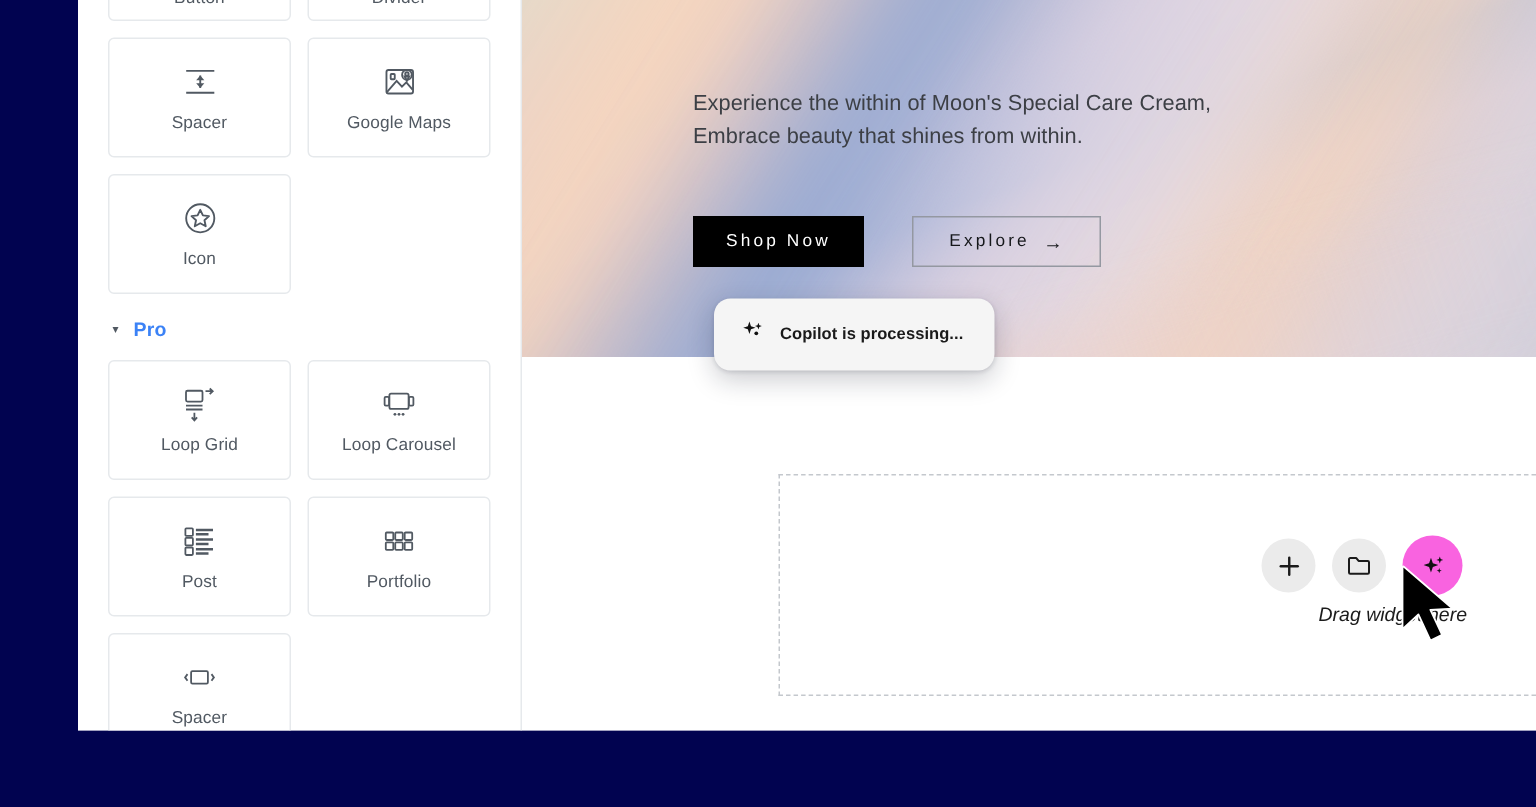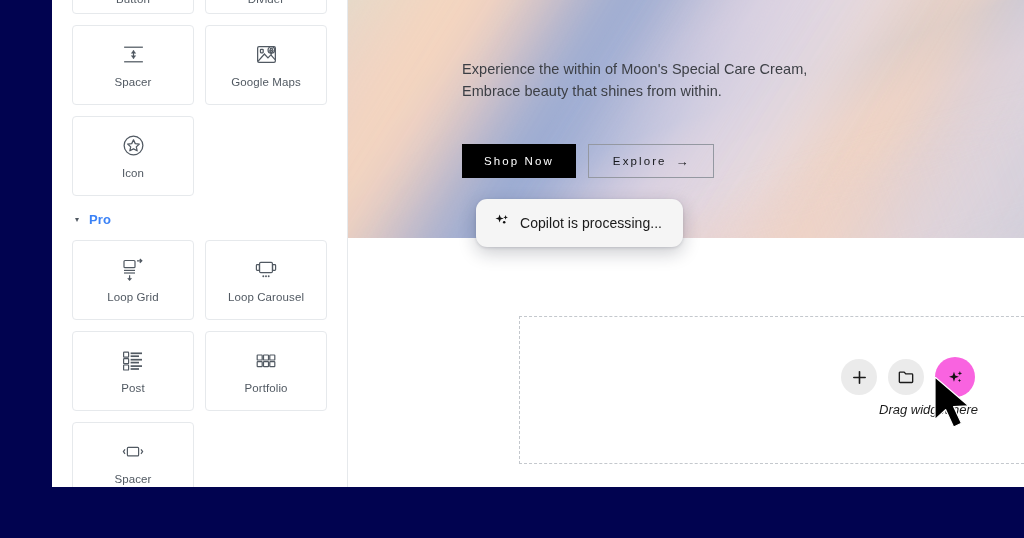--- a/index.html
+++ b/index.html
@@ -183,21 +183,21 @@
     line-height: 22px;
     letter-spacing: 0.05px;
     white-space: nowrap;
   }
 
   #hero-cta {
     position: absolute;
     left: 114px;
     top: 144px;
     display: flex;
-    gap: 12px;
+    gap: 32px;
     z-index: 4;
   }
   .btn {
     height: 34px;
     display: flex;
     align-items: center;
     justify-content: center;
     font-size: 11.5px;
     letter-spacing: 2.1px;
     cursor: pointer;
@@ -225,22 +225,22 @@
     background: #f5f5f5;
     border-radius: 11px;
     height: 48px;
     padding: 0 21px 0 18px;
     display: flex;
     align-items: center;
     gap: 10px;
     box-shadow: 0 6px 18px rgba(20,24,40,0.22), 0 1px 3px rgba(20,24,40,0.14);
   }
   #copilot-toast .toast-text {
-    font-size: 14px;
-    font-weight: normal;
+    font-size: 11px;
+    font-weight: bold;
     color: #1a1a1a;
     letter-spacing: 0.05px;
     white-space: nowrap;
   }
 
   
   #drop-zone {
     position: absolute;
     left: 171px;
     top: 316px;

